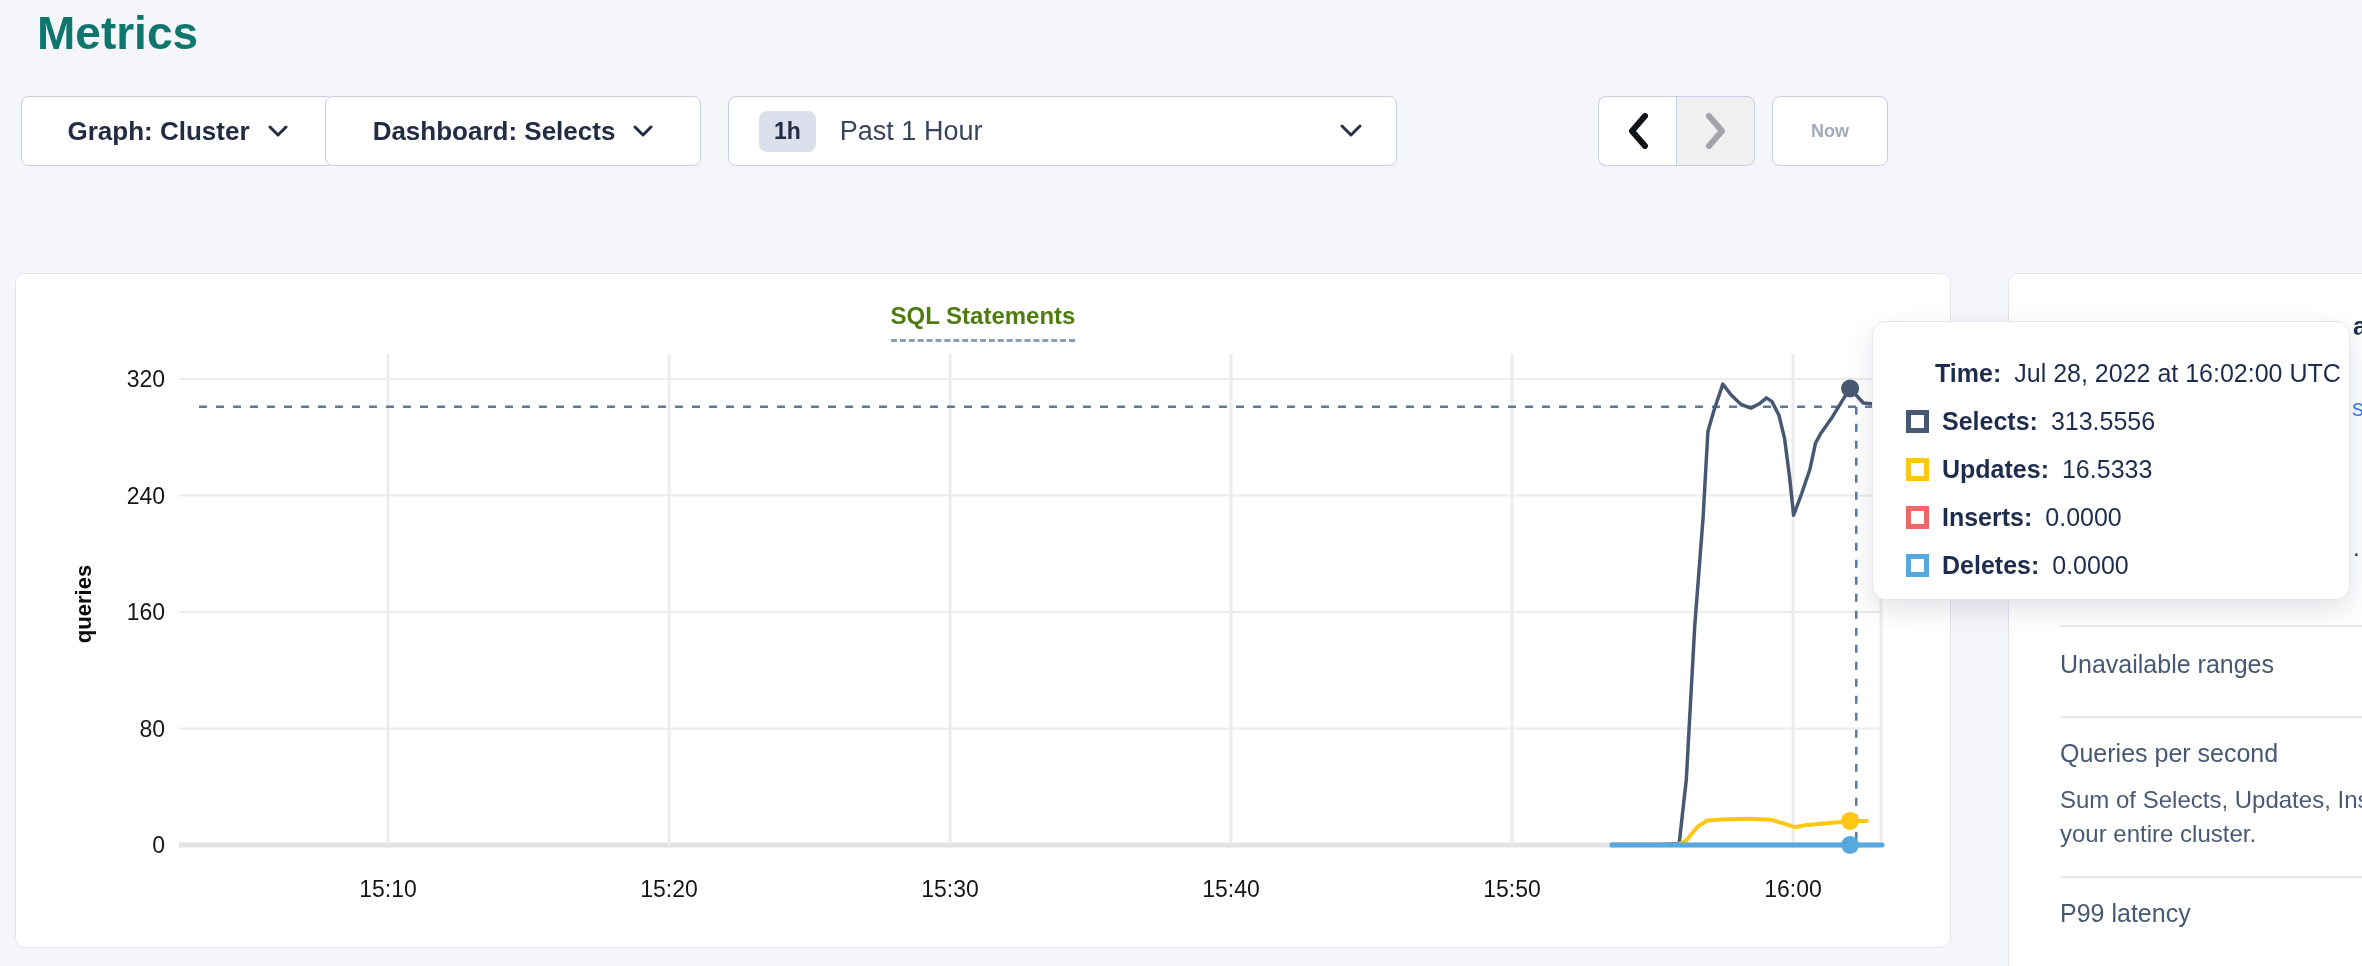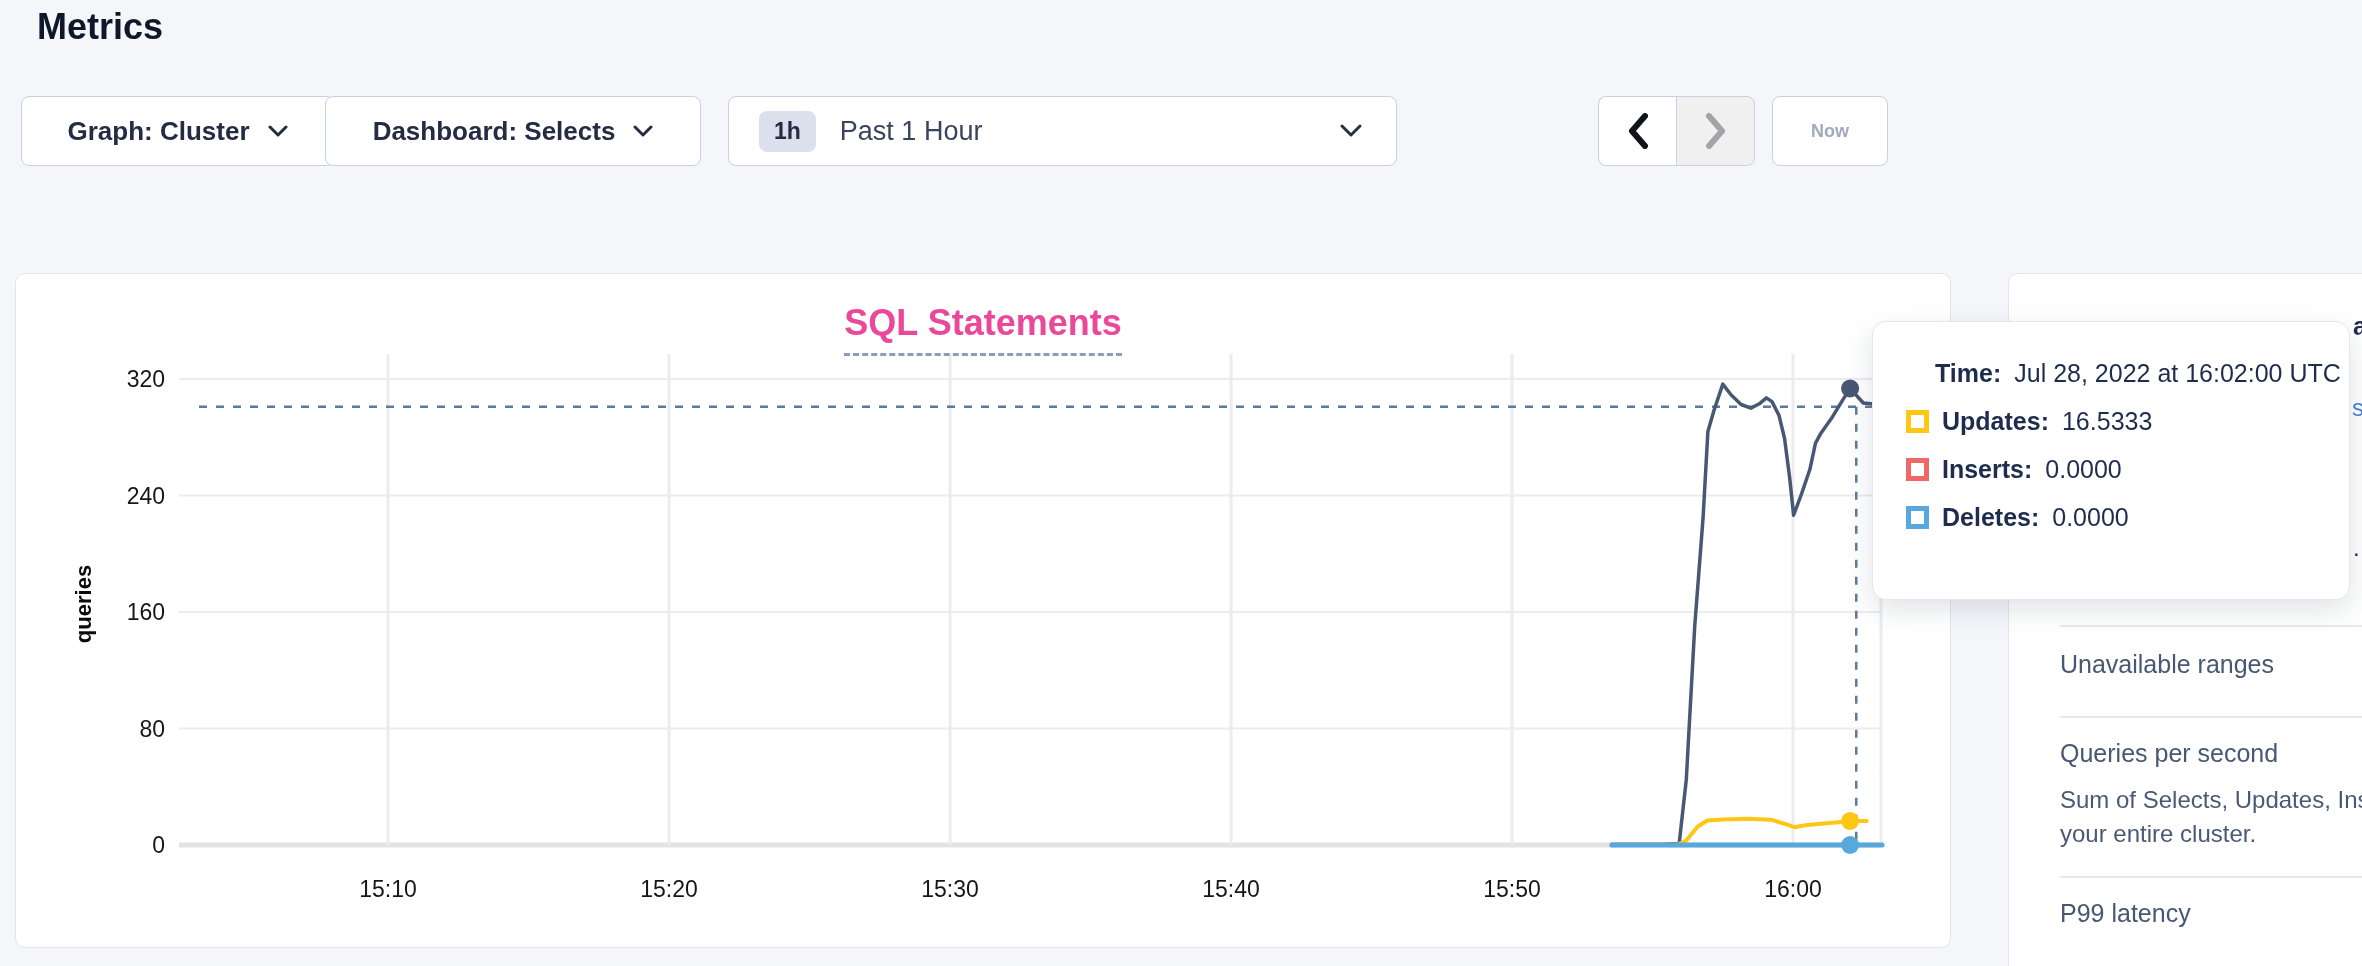--- a/index.html
+++ b/index.html
@@ -1,18 +1,18 @@
 <!DOCTYPE html>
 <html><head>
 <meta charset="utf-8">
 <style>
   html,body{margin:0;padding:0;background:#f5f6fa;}
   .page{position:relative;width:2362px;height:966px;overflow:hidden;background:#f5f6fa;
         font-family:"Liberation Sans",sans-serif;color:#1e2d4d;}
-  .page-title{position:absolute;left:37px;top:6px;font-size:36px;font-weight:600;color:#0f172a;}
+  .page-title{position:absolute;left:37px;top:6px;font-size:46px;font-weight:600;color:#0f766e;}
 
   
   .btn{position:absolute;top:96px;height:70px;background:#fff;border:1px solid #c9d0e2;
        border-radius:8px;display:flex;align-items:center;box-sizing:border-box;cursor:pointer;
        font-family:"Liberation Sans",sans-serif;}
   .dd{justify-content:center;gap:18px;font-size:26px;font-weight:700;color:#242c44;}
   .dd-graph{left:21px;width:313px;}
   .dd-dash{left:325px;width:376px;}
   .chev-svg{flex:0 0 auto;}
   .timesel{left:728px;width:669px;padding:0 34px 0 30px;}
@@ -22,21 +22,21 @@
   .pager-prev{left:1598px;width:79px;justify-content:center;border-radius:8px 0 0 8px;border-right:none;}
   .pager-next{left:1676px;width:79px;justify-content:center;border-radius:0 8px 8px 0;background:#f0f0f1;}
   .now-btn{left:1772px;width:116px;justify-content:center;font-weight:700;font-size:18px;color:#a0a9bd;}
 
   
   .card{position:absolute;background:#fff;border:1px solid #e2e5ee;border-radius:10px;box-sizing:border-box;}
   .chart-card{left:15px;top:273px;width:1936px;height:675px;}
   .sidebar-card{left:2008px;top:273px;width:380px;height:716px;}
 
   .chart-title-wrap{position:absolute;top:28px;left:0;right:0;text-align:center;z-index:2;}
-  .chart-title{display:inline-block;font-size:36px;font-weight:700;color:#ec4899;
+  .chart-title{display:inline-block;font-size:24px;font-weight:700;color:#4d7c0f;
                border-bottom:3px dashed #8c9cba;padding-bottom:9px;cursor:help;}
   #chart-svg{position:absolute;left:0;top:0;width:1936px;height:675px;}
   .ytick,.xtick{font-size:23px;fill:#161618;font-family:"Liberation Sans",sans-serif;}
   .ylabel{font-size:22px;font-weight:700;fill:#0b0b0c;font-family:"Liberation Sans",sans-serif;}
 
   
   .tooltip{position:absolute;left:1872px;top:321px;width:478px;height:279px;background:#fff;
            border:1px solid #e4e7ef;border-radius:14px;box-shadow:0 10px 28px rgba(44,56,88,.14);
            z-index:5;padding:27px 0 0 33px;box-sizing:border-box;font-size:25px;color:#1e2d4d;}
   .trow{display:flex;align-items:center;height:48px;}
@@ -148,20 +148,25 @@
   <div class="sb-p" style="top:820px">your entire cluster.</div>
   <div class="sb-divider" style="top:876px"></div>
   <div class="sb-h" style="top:899px">P99 latency</div>
 
   <div class="tooltip">
     <div class="trow time">
       <span class="tlab">Time:</span>
       <span class="tval">Jul 28, 2022 at 16:02:00 UTC</span>
     </div>
     <div class="trow">
+      <span class="swatch" style="border-color: rgb(71, 88, 114);"></span>
+      <span class="tlab">Selects:</span>
+      <span class="tval">313.5556</span>
+    </div>
+    <div class="trow">
       <span class="swatch" style="border-color: rgb(255, 199, 19);"></span>
       <span class="tlab">Updates:</span>
       <span class="tval">16.5333</span>
     </div>
     <div class="trow">
       <span class="swatch" style="border-color: rgb(240, 103, 103);"></span>
       <span class="tlab">Inserts:</span>
       <span class="tval">0.0000</span>
     </div>
     <div class="trow">

